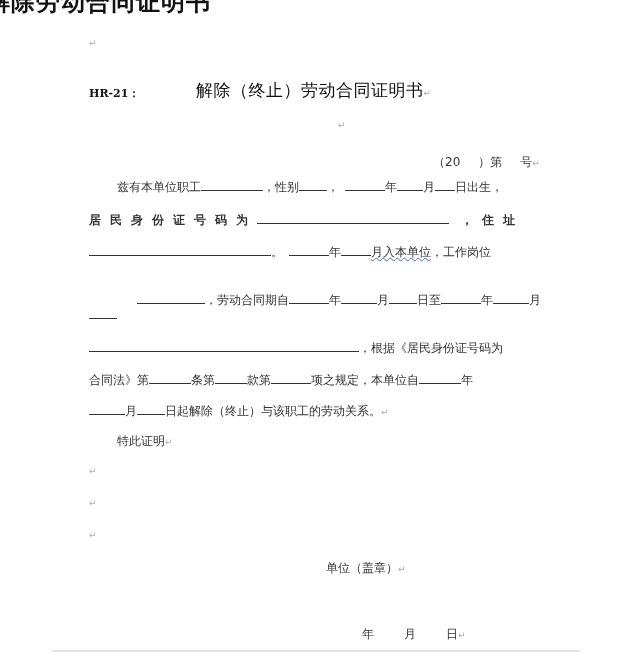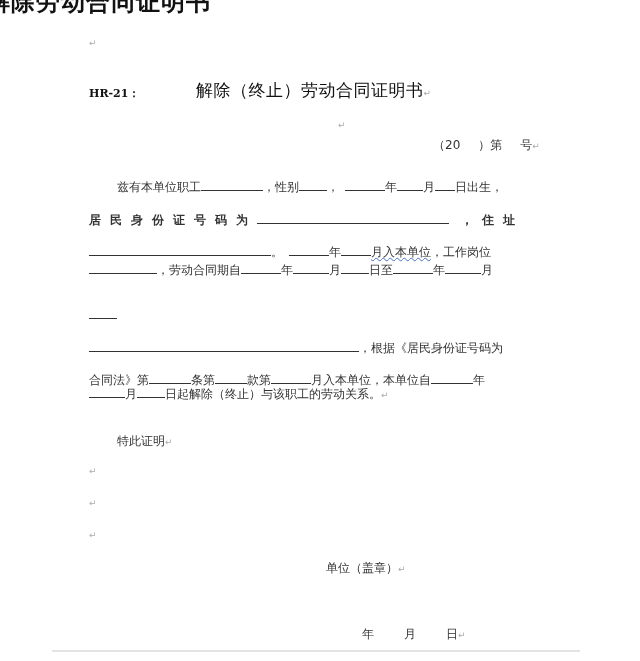--- a/index.html
+++ b/index.html
@@ -5,21 +5,21 @@
   html, body { margin:0; padding:0; background:#ffffff; }
   body { width:640px; height:661px; position:relative; overflow:hidden;
          font-family:"DejaVu Sans","Liberation Sans",sans-serif; color:#222; }
   .page-heading { position:absolute; left:-14px; top:-14px; font-size:24px; font-weight:bold;
                   color:#111; letter-spacing:1px; white-space:nowrap; }
   .mark { color:#aaa; font-size:9px; }
   .abs { position:absolute; white-space:nowrap; }
   .docnum { left:89px; top:57px; font-family:"DejaVu Serif","Liberation Serif",serif;
             font-size:11px; font-weight:bold; color:#111;margin-top:29px; }
   .title { left:196px; top:79px; font-size:17px; font-weight:normal; color:#111; letter-spacing:0.5px; }
-  .serial { left:433px; top:137px; font-size:12px; color:#333; }
+  .serial { left:433px; top:154px; font-size:12px; color:#333; }
   .line { position:absolute; left:89px; width:452px; font-size:12px; color:#333;
           white-space:nowrap; height:18px; line-height:18px; }
   .u { display:inline-block; border-bottom:1px solid #333; height:13px; vertical-align:baseline; }
   .wavy { text-decoration:underline wavy #4a6fc4; text-decoration-thickness:1px; }
   .spread { letter-spacing:9px; }
   .bottom-rule { position:absolute; left:52px; top:650px; width:528px; height:2px; background:#e3e3e3; }
 </style>
 </head>
 <body>
 
@@ -40,37 +40,37 @@
 </div>
 
 <div class="line" style="top:210px;font-weight:bold;">
   <span class="spread">居民身份证号码为</span><span class="u" style="width:192px"></span><span style="display:inline-block;width:12px"></span><span class="spread">，住址</span>
 </div>
 
 <div class="line" style="top:242px;">
   <span class="u" style="width:182px"></span><span>。</span><span style="display:inline-block;width:6px"></span><span class="u" style="width:40px"></span><span>年</span><span class="u" style="width:30px"></span><span class="wavy">月入本单位</span><span>，工作岗位</span>
 </div>
 
-<div class="line" style="top:260px;">
+<div class="line" style="top:290px;text-align:right;">
   <span class="u" style="width:68px"></span><span>，劳动合同期自</span><span class="u" style="width:40px"></span><span>年</span><span class="u" style="width:36px"></span><span>月</span><span class="u" style="width:28px"></span><span>日至</span><span class="u" style="width:40px"></span><span>年</span><span class="u" style="width:36px"></span><span>月</span>
 </div>
 
 <div class="line" style="top:305px;">
   <span class="u" style="width:28px"></span><span style="display:inline-block;width:6px"></span>
 </div>
 
 <div class="line" style="top:338px;">
   <span class="u" style="width:270px"></span><span>，根据《居民身份证号码为</span>
 </div>
 
 <div class="line" style="top:370px;">
-  <span>合同法》第</span><span class="u" style="width:42px"></span><span>条第</span><span class="u" style="width:32px"></span><span>款第</span><span class="u" style="width:40px"></span><span>月入本单位，本单位自</span><span class="u" style="width:42px"></span><span>年</span>
+  <span>合同法》第</span><span class="u" style="width:42px"></span><span>条第</span><span class="u" style="width:32px"></span><span>款第</span><span class="u" style="width:40px"></span><span>项之规定，本单位自</span><span class="u" style="width:42px"></span><span>年</span>
 </div>
 
-<div class="line" style="top:384px;">
+<div class="line" style="top:401px;">
   <span class="u" style="width:36px"></span><span>月</span><span class="u" style="width:28px"></span><span>日起解除（终止）与该职工的劳动关系。</span><span class="mark">↵</span>
 </div>
 
 <div class="line" style="top:432px;left:117px;">
   <span>特此证明</span><span class="mark">↵</span>
 </div>
 
 <span class="abs mark" style="left:89px;top:466px;">↵</span>
 <span class="abs mark" style="left:89px;top:498px;">↵</span>
 <span class="abs mark" style="left:89px;top:530px;">↵</span>

